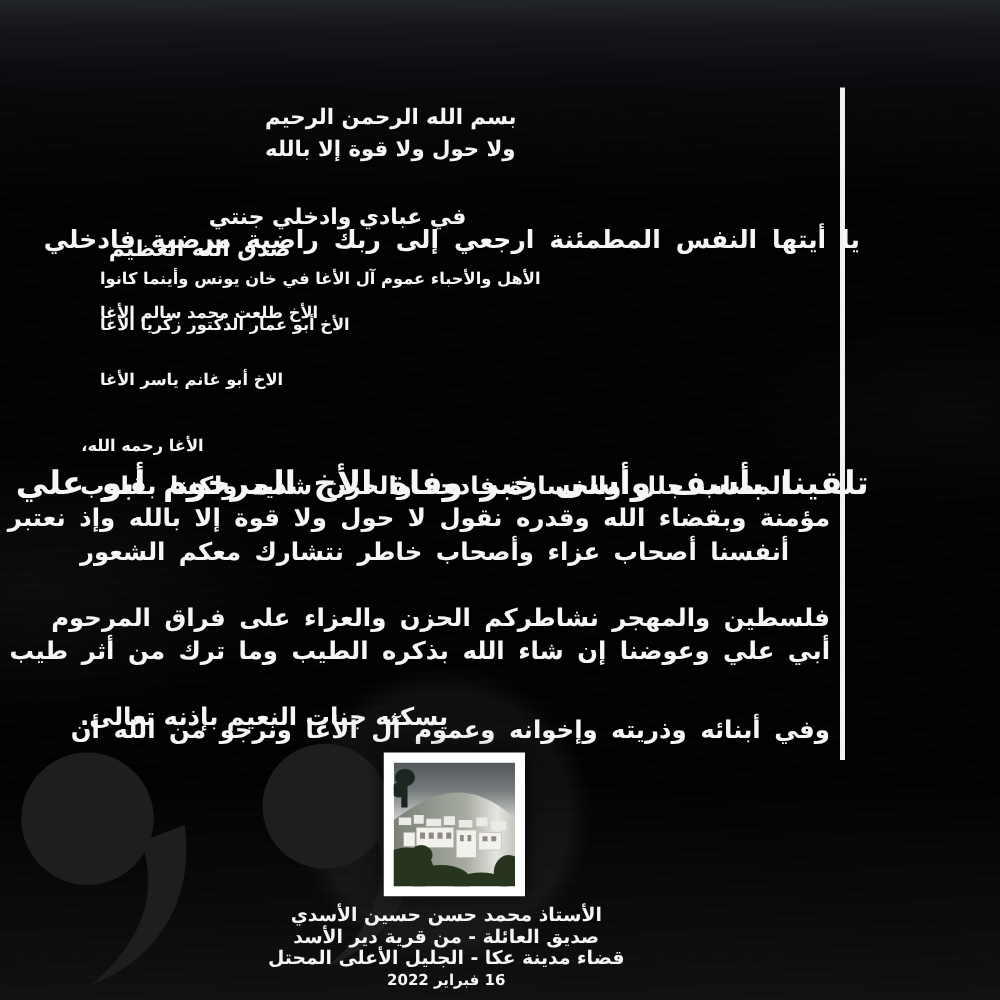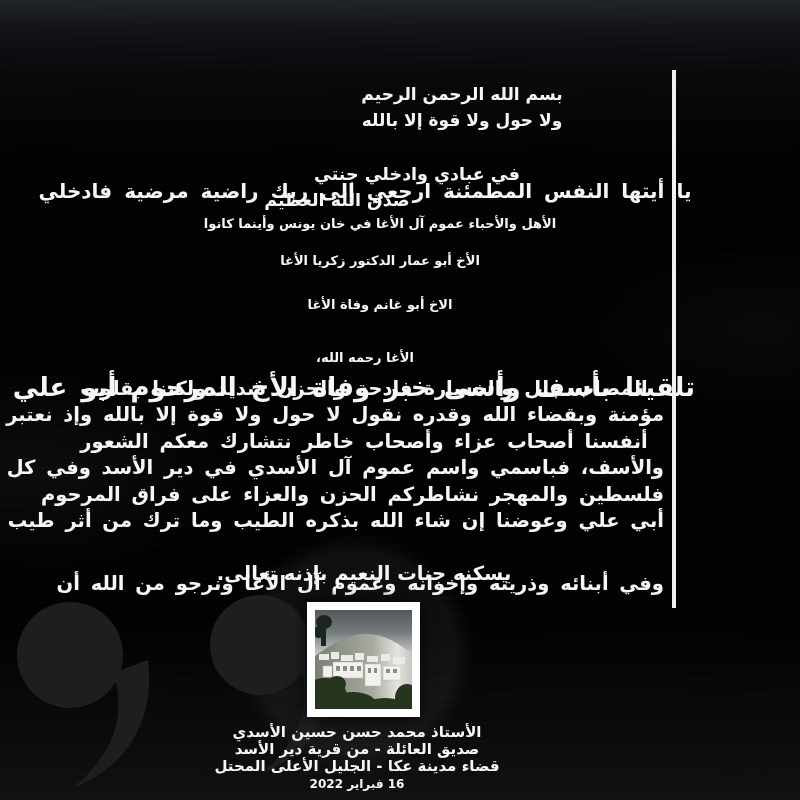--- a/index.html
+++ b/index.html
@@ -18,21 +18,21 @@
     position:absolute;inset:0;
     background:repeating-linear-gradient(178deg, rgba(255,255,255,0.015) 0 2px, transparent 2px 9px);
     opacity:.5;pointer-events:none;
   }
   .vline{
     position:absolute;left:672px;top:70px;width:4px;height:538px;
     background:#f1f1f1;
   }
   .quote-svg{position:absolute;left:5px;top:588px;}
   .line{
-    position:absolute;direction:rtl;text-align:center;white-space:nowrap;
+    position:absolute;direction:rtl;text-align:left;white-space:nowrap;
     color:#f6f6f6;font-weight:700;letter-spacing:0;
   }
   .sm   {font-size:17px;}
   .med  {font-size:17.5px;}
   .big  {font-size:13px;}
   .body-line{font-size:19.5px;word-spacing:4px;}
   .stretch{word-spacing:5px;margin-top:43px;}
   .photo-frame{
     position:absolute;left:307px;top:602px;
     width:97px;height:99px;padding:8px;background:#ffffff;
@@ -63,30 +63,30 @@
 
   <div class="vline"></div>
 
   <div class="line sm" style="left:212px;top:84px;width:500px;">بسم الله الرحمن الرحيم</div>
   <div class="line sm" style="left:212px;top:110px;width:500px;">ولا حول ولا قوة إلا بالله</div>
   <div class="line big stretch" style="left:35px;top:136px;width:660px;font-size:20px;">يا أيتها النفس المطمئنة ارجعي إلى ربك راضية مرضية فادخلي</div>
   <div class="line med" style="left:167px;top:164px;width:500px;">في عبادي وادخلي جنتي</div>
   <div class="line med" style="left:87px;top:190px;width:500px;">صدق الله العظيم</div>
 
   <div class="line big" style="left:80px;top:216px;width:600px;">الأهل والأحباء عموم آل الأغا في خان يونس وأينما كانوا</div>
+  <div class="line big" style="left:80px;top:243px;width:600px;">الأخ طلعت محمد سالم الأغا</div>
   <div class="line big" style="left:80px;top:253px;width:600px;">الأخ أبو عمار الدكتور زكريا الأغا</div>
-  <div class="line big" style="left:80px;top:297px;width:600px;">الاخ أبو غانم وفاة الأغا</div>
+  <div class="line big" style="left:80px;top:297px;width:600px;">الاخ أبو غانم ياسر الأغا</div>
 
   <div class="line big stretch" style="left:35px;top:329px;width:660px;font-size:26px;">تلقينا بأسف وأسى خبر وفاة الأخ المرحوم أبو علي محمد سالم</div>
   <div class="line big" style="left:65px;top:350px;width:600px;">الأغا رحمه الله،</div>
 
   <div class="line body-line" style="left:64px;top:377px;width:600px;">المصاب جلل والخسارة فادحة والحزن شديد ولكننا بقلوب</div>
   <div class="line body-line" style="left:64px;top:403px;width:600px;">مؤمنة وبقضاء الله وقدره نقول لا حول ولا قوة إلا بالله وإذ نعتبر</div>
   <div class="line body-line" style="left:64px;top:430px;width:600px;">أنفسنا أصحاب عزاء وأصحاب خاطر نتشارك معكم الشعور</div>
-  <div class="line body-line" style="left:64px;top:456px;width:600px;">والأسف، فباسمي واسم عموم آل الأسدي في دير الأسد وفي كل</div>
   <div class="line body-line" style="left:64px;top:483px;width:600px;">فلسطين والمهجر نشاطركم الحزن والعزاء على فراق المرحوم</div>
   <div class="line body-line" style="left:64px;top:509px;width:600px;">أبي علي وعوضنا إن شاء الله بذكره الطيب وما ترك من أثر طيب</div>
   <div class="line body-line" style="left:64px;top:536px;width:600px;margin-top:36px;">وفي أبنائه وذريته وإخوانه وعموم آل الأغا ونرجو من الله أن</div>
   <div class="line body-line" style="left:64px;top:562px;width:600px;word-spacing:normal;">يسكنه جنات النعيم بإذنه تعالى.</div>
 
   <div class="photo-frame">
     <svg width="97" height="99" viewBox="0 0 97 99">
       <defs>
         <linearGradient id="sky" x1="0" y1="0" x2="0" y2="1">
           <stop offset="0%" stop-color="#53585c"></stop>

